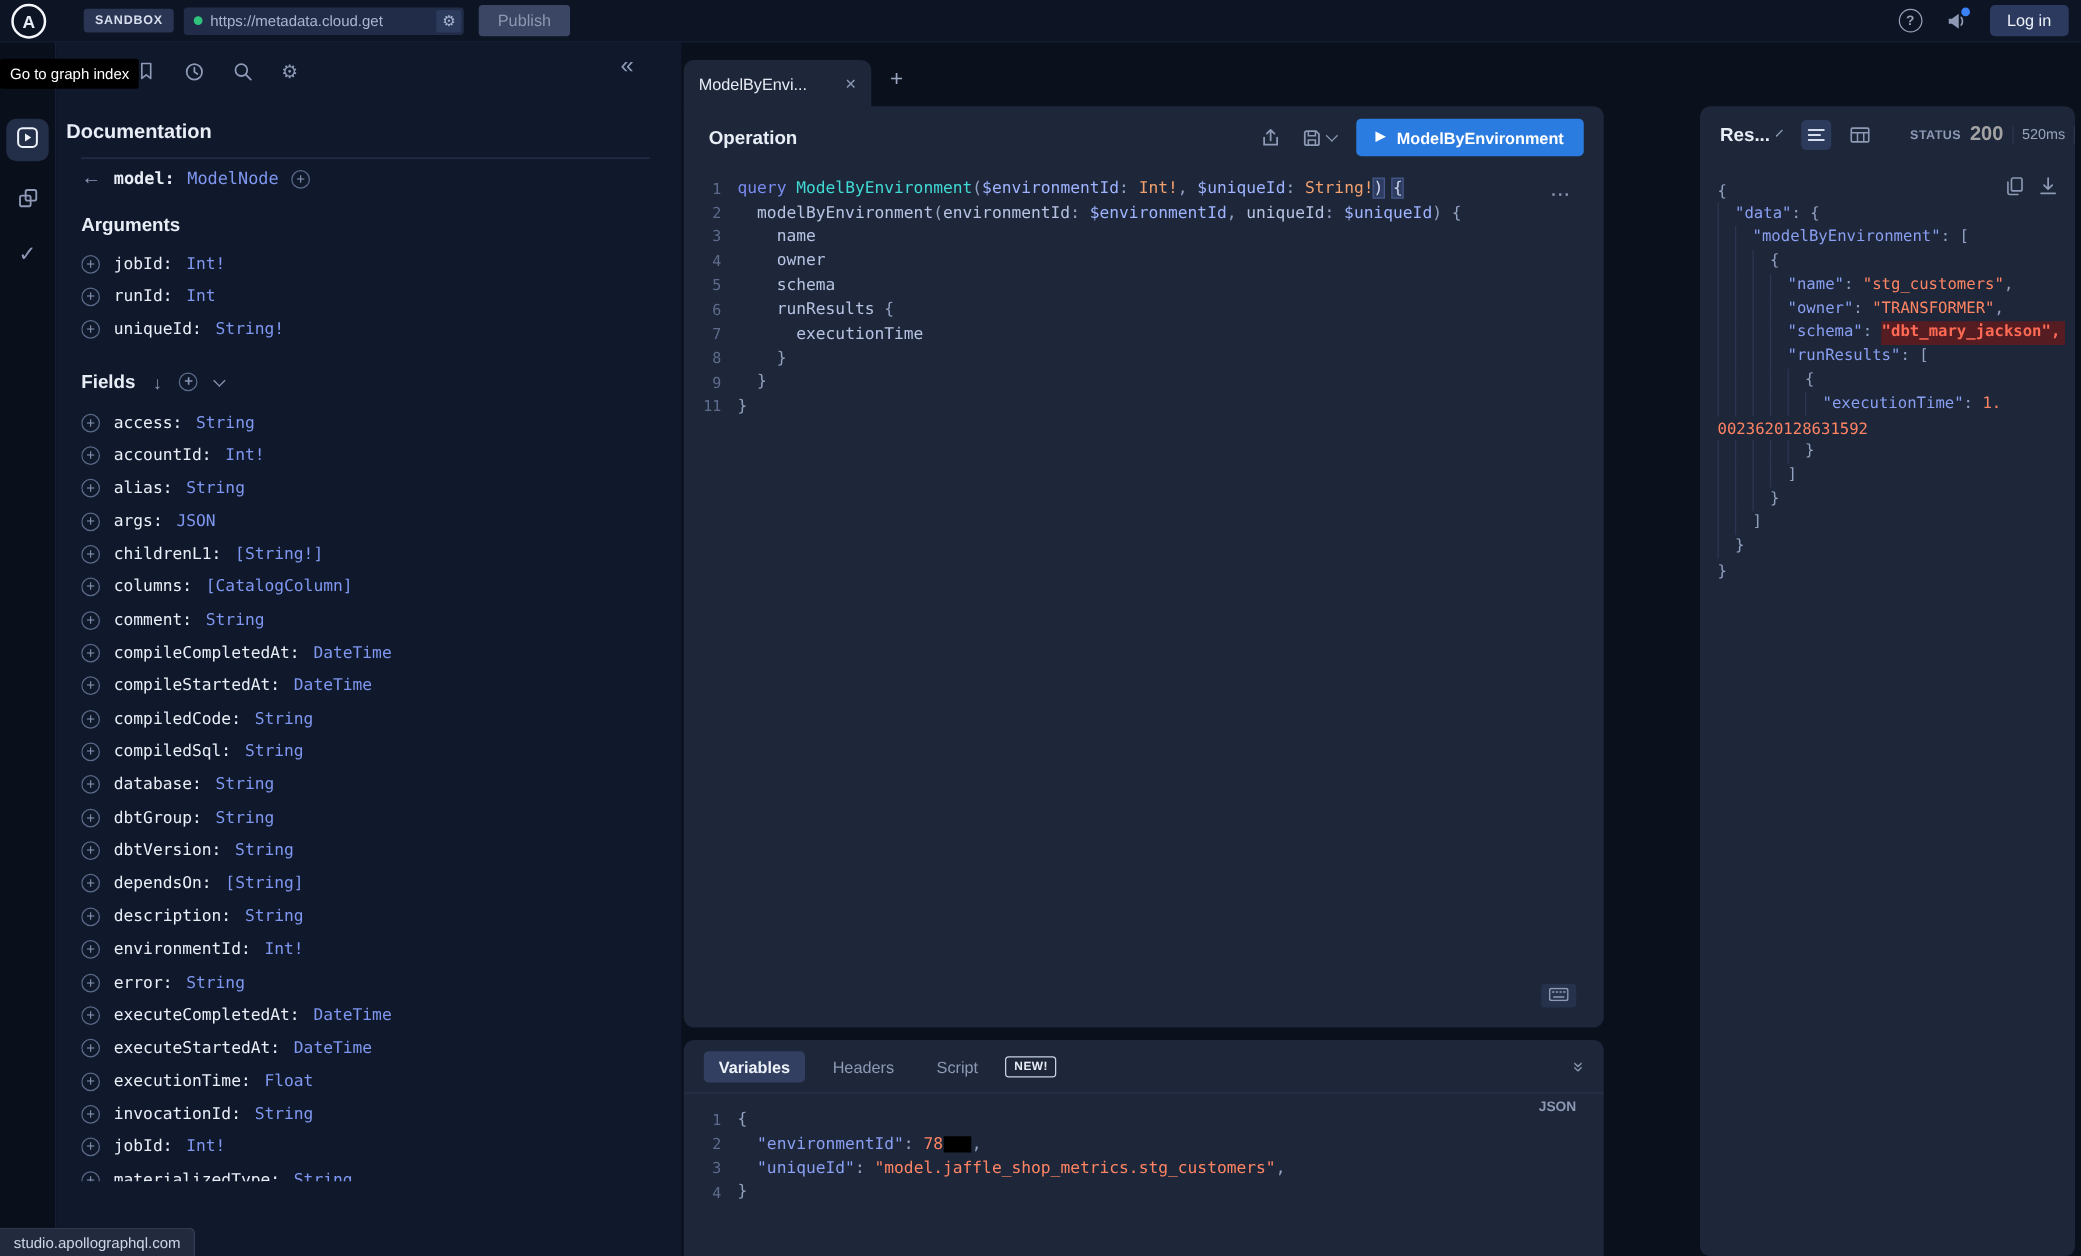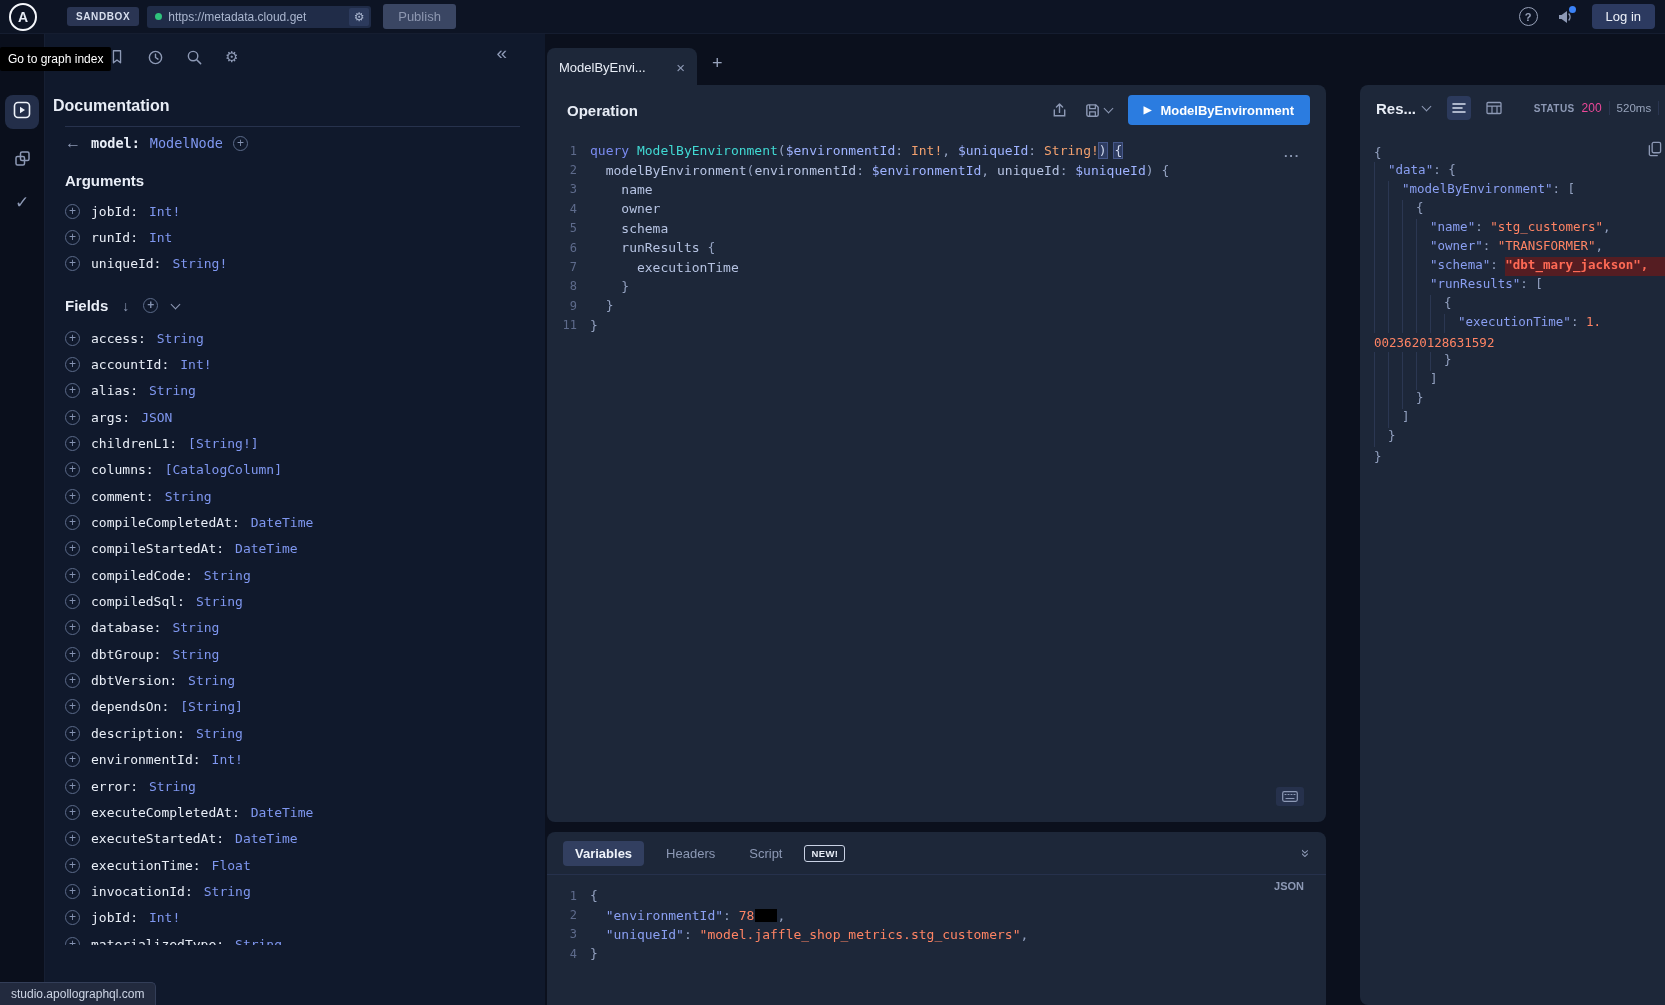--- a/index.html
+++ b/index.html
@@ -66,21 +66,21 @@
   .chev{width:6px;height:6px;border-right:1.5px solid #8d99b5;border-bottom:1.5px solid #8d99b5;
         transform:rotate(45deg);display:inline-block;margin-top:-3px;}
   
   .tab{position:absolute;left:547px;top:48px;width:150px;height:38px;background:#1d2739;
        border-radius:8px 8px 0 0;display:flex;align-items:center;padding:0 12px;
        box-sizing:border-box;z-index:5;}
   .tab-label{font-size:13px;flex:1;white-space:nowrap;overflow:hidden;}
   .tab-close{color:#8d99b5;font-size:15px;margin-left:8px;}
   .newtab{position:absolute;left:712px;top:53px;color:#9aa5bf;font-size:18px;}
   
-  .card{position:absolute;background:#1d2739;border-radius:8px;padding-left:43px;}
+  .card{position:absolute;background:#1d2739;border-radius:8px;}
   #op-card{left:547px;top:85px;width:736px;height:737px;border-top-left-radius:0;}
   .op-head{position:absolute;top:0;left:0;right:0;height:50px;display:flex;align-items:center;
            padding:0 16px;gap:16px;}
   .op-title{font-size:15px;font-weight:bold;margin-left:4px;flex:1;}
   .icon-btn{display:flex;align-items:center;gap:4px;}
   .run-btn{background:#2b7ce0;color:#fff;height:30px;border-radius:4px;display:flex;
            align-items:center;gap:9px;padding:0 16px;font-size:13px;font-weight:bold;}
   .play-glyph{font-size:10px;line-height:1;}
   .kebab{position:absolute;top:64px;right:26px;color:#8d99b5;letter-spacing:1px;font-size:13px;
          font-weight:bold;line-height:1;}
@@ -119,22 +119,22 @@
   .json-label{position:absolute;top:48px;right:22px;font-size:11px;font-weight:bold;color:#8d99b5;}
   
   #resp-card{left:1360px;top:85px;width:300px;height:920px;}
   .resp-head{position:absolute;top:0;left:0;right:0;height:46px;display:flex;align-items:center;
              padding:0 10px 0 16px;gap:7px;}
   .resp-title{font-size:15px;font-weight:bold;}
   .list-chip{width:24px;height:24px;background:#2c3a5c;border-radius:4px;display:flex;
              align-items:center;justify-content:center;margin-left:10px;flex:none;}
   .table-btn{margin-left:8px;display:flex;align-items:center;}
   .status-group{margin-left:auto;display:flex;align-items:center;gap:7px;}
-  .status-label{color:#8d99b5;font-weight:bold;letter-spacing:.4px;font-size:10px;}
-  .status-code{color:#ec4899;font-weight:normal;font-size:12px;}
+  .status-label{color:#8d99b5;font-weight:bold;letter-spacing:.4px;font-size:10px;margin-left:25px;}
+  .status-code{color:#a3a3a3;font-weight:bold;font-size:16px;}
   .sep{width:1px;height:14px;background:#2a3550;}
   .meta{color:#98a4bc;font-size:11.5px;}
   .resp-actions{position:absolute;top:56px;right:14px;display:flex;gap:12px;z-index:4;}
   #resp-code{position:absolute;top:58px;left:14px;right:8px;}
   #resp-code .cl{height:19px;}
   #resp-code .lc{font-size:12.5px;}
   .g{width:13px;min-width:13px;border-left:1px solid #2b3752;height:19px;flex:none;}
 </style>
 </head>
 <body>

